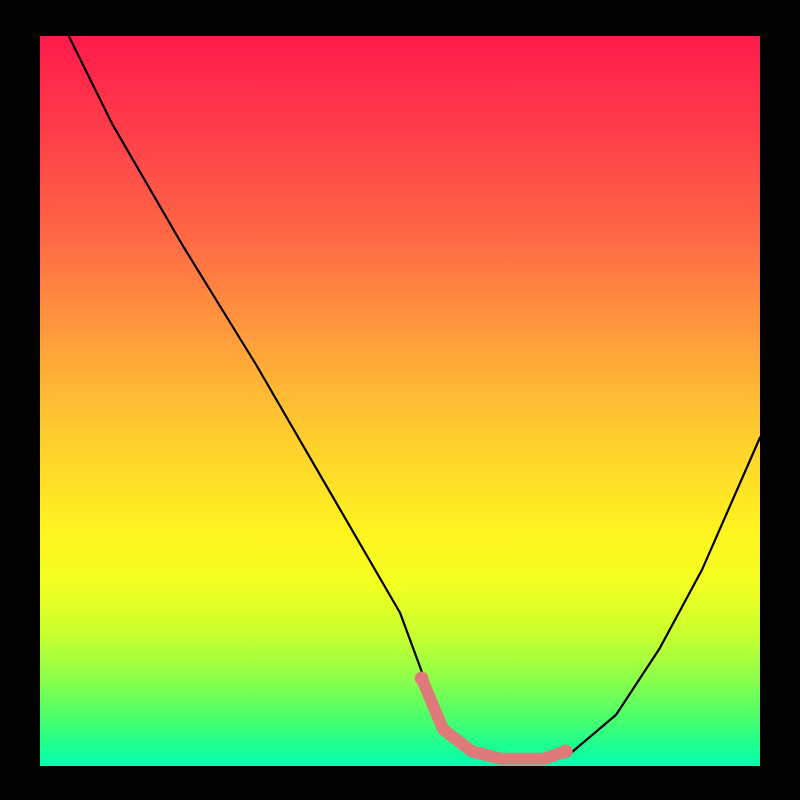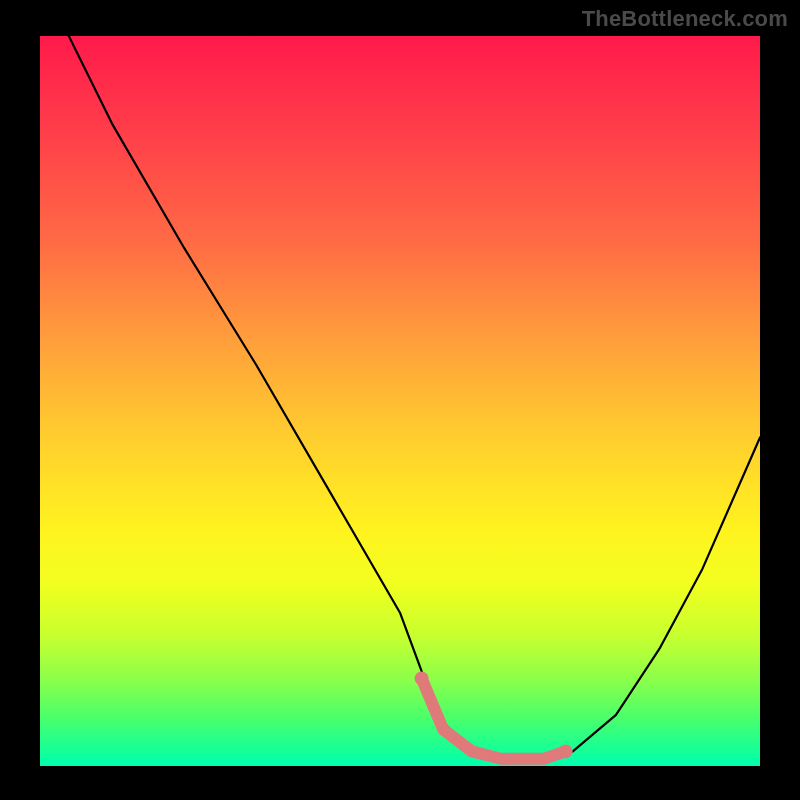--- a/index.html
+++ b/index.html
@@ -57,21 +57,20 @@
     width: 720px;
     height: 730px;
     overflow: visible;
   }
 </style>
 </head>
 <body>
 
 <div class="stage">
 
-  <div class="attribution">TheBottleneck.com</div>
 
   <div class="plot-area">
     <svg class="curve" viewBox="0 0 720 730" preserveAspectRatio="none">
       <path fill="none" stroke="#000000" stroke-width="2.2" stroke-linecap="round" stroke-linejoin="round" d="M28.8 0.0 L72.0 87.6 L144.0 211.7 L216.0 328.5 L288.0 452.6 L360.0 576.7 L381.6 635.1 L403.2 686.2 L432.0 715.4 L460.8 722.7 L489.6 722.7 L504.0 722.7 L532.8 715.4 L576.0 678.9 L619.2 613.2 L662.4 532.9 L720.0 401.5"></path>
       <g>
           <path d="M381.6 642.4 L403.2 693.5 L432.0 715.4 L460.8 722.7 L489.6 722.7 L504.0 722.7 L525.6 715.4" fill="none" stroke="#e07a7a" stroke-width="12" stroke-linecap="round" stroke-linejoin="round"></path>
           <circle cx="381.6" cy="642.4" r="7" fill="#e07a7a"></circle>
           <circle cx="525.6" cy="715.4" r="7" fill="#e07a7a"></circle>
         </g>
     </svg>

